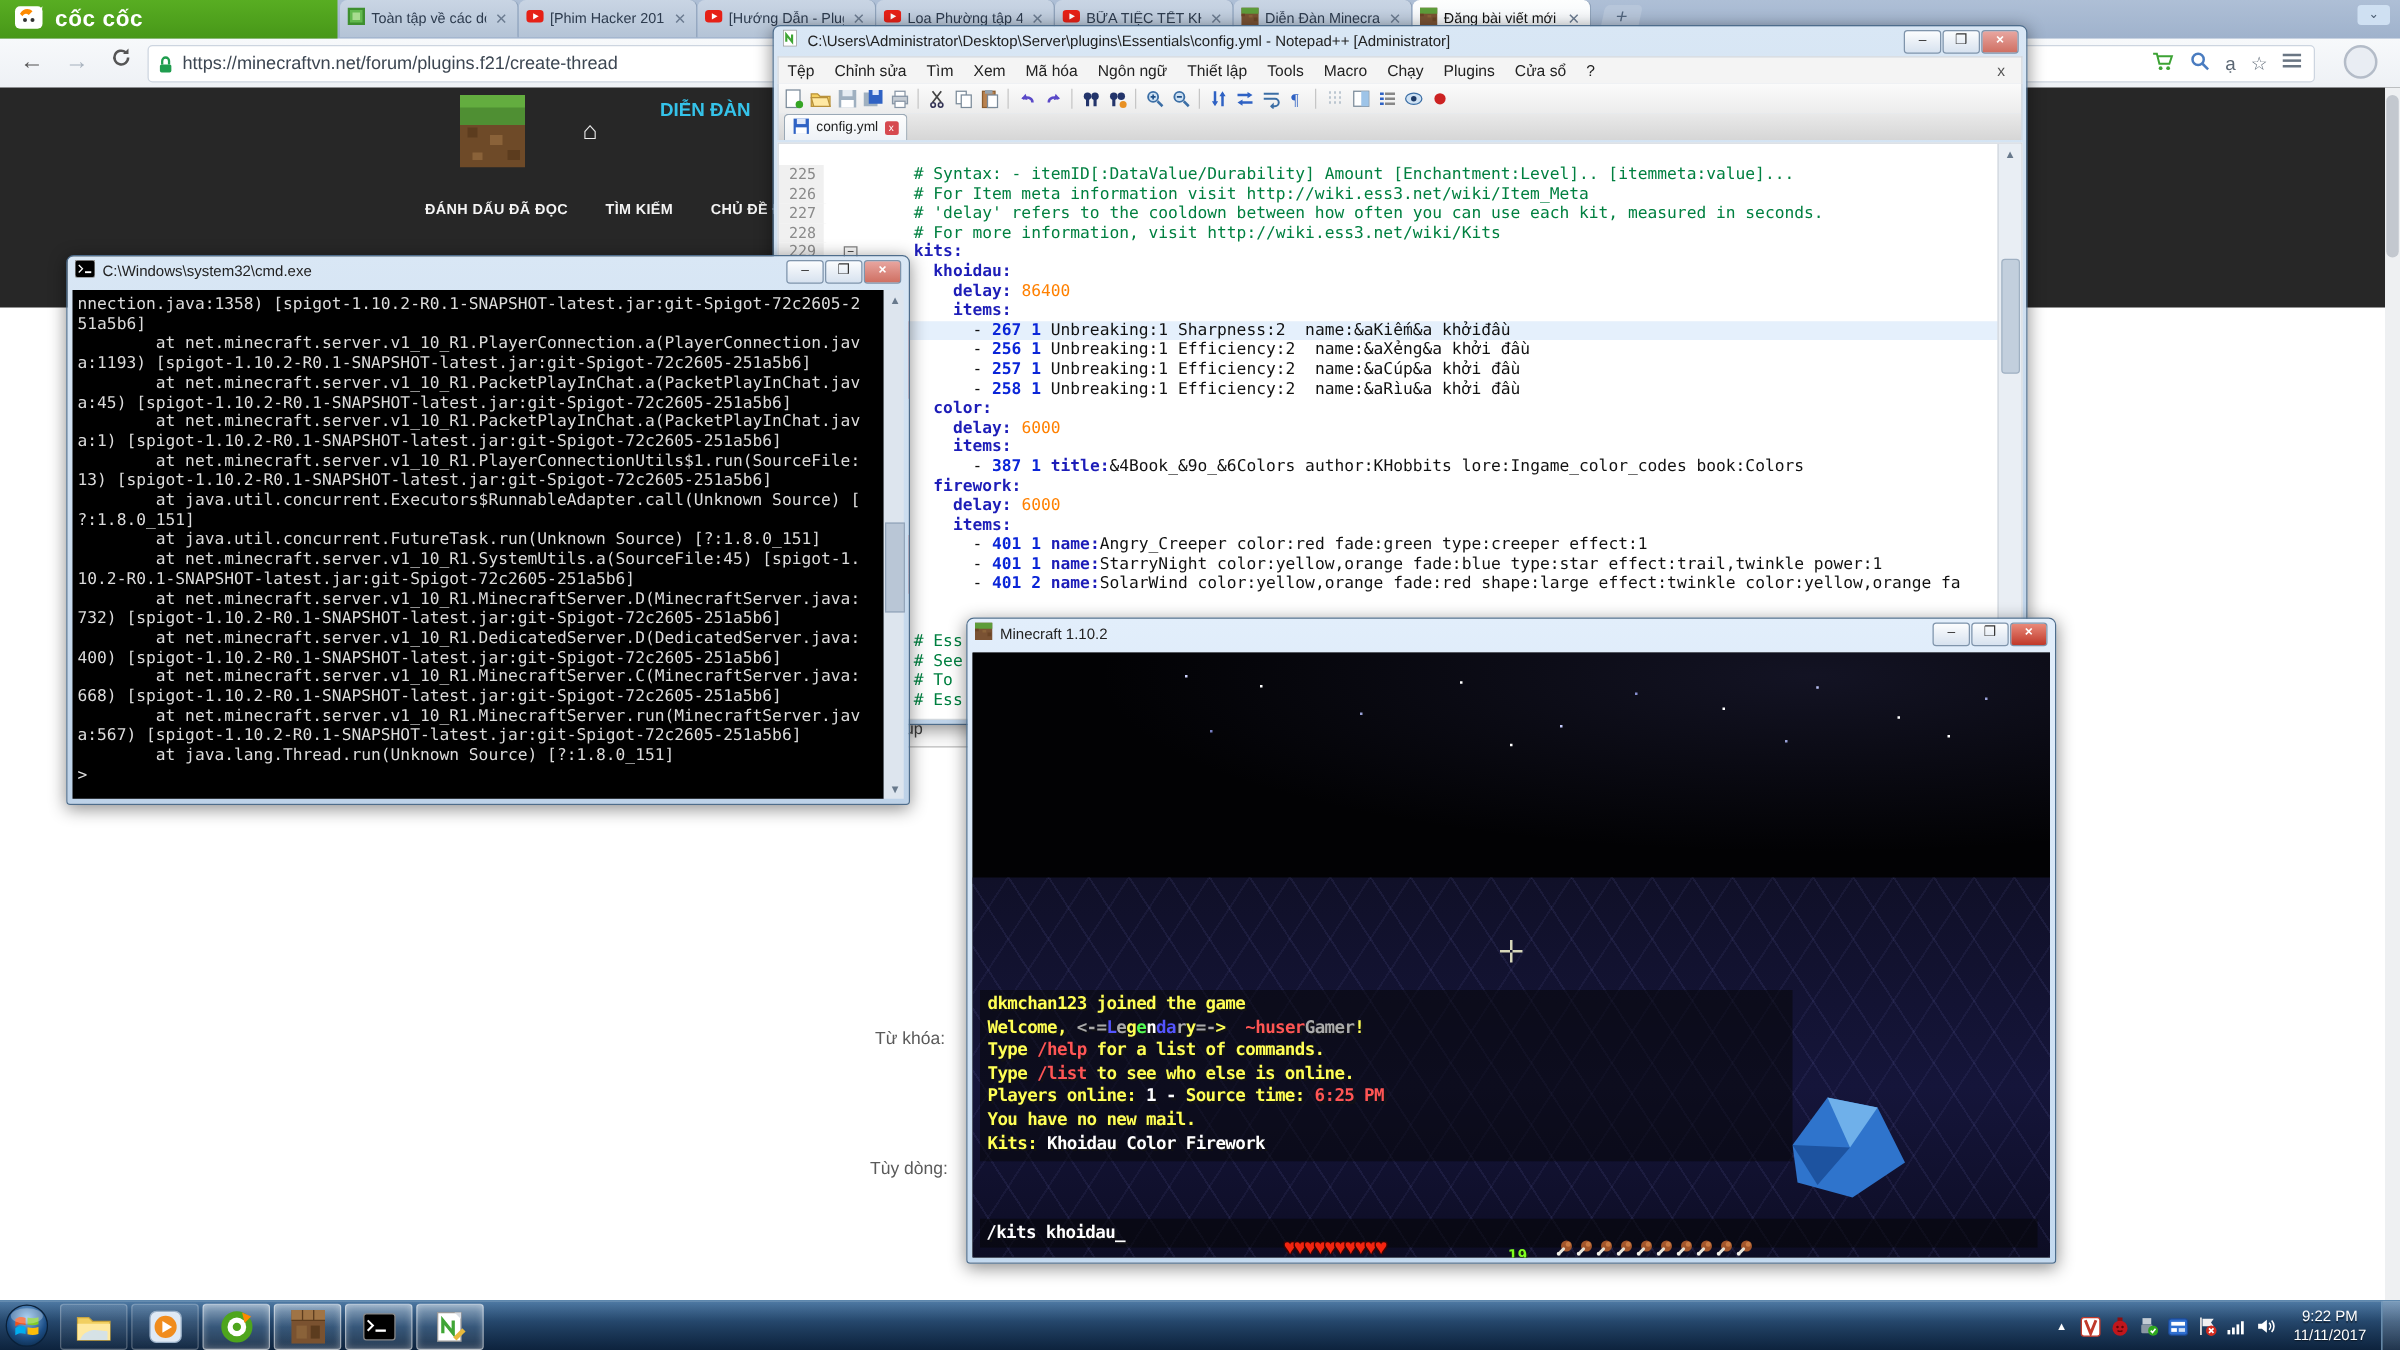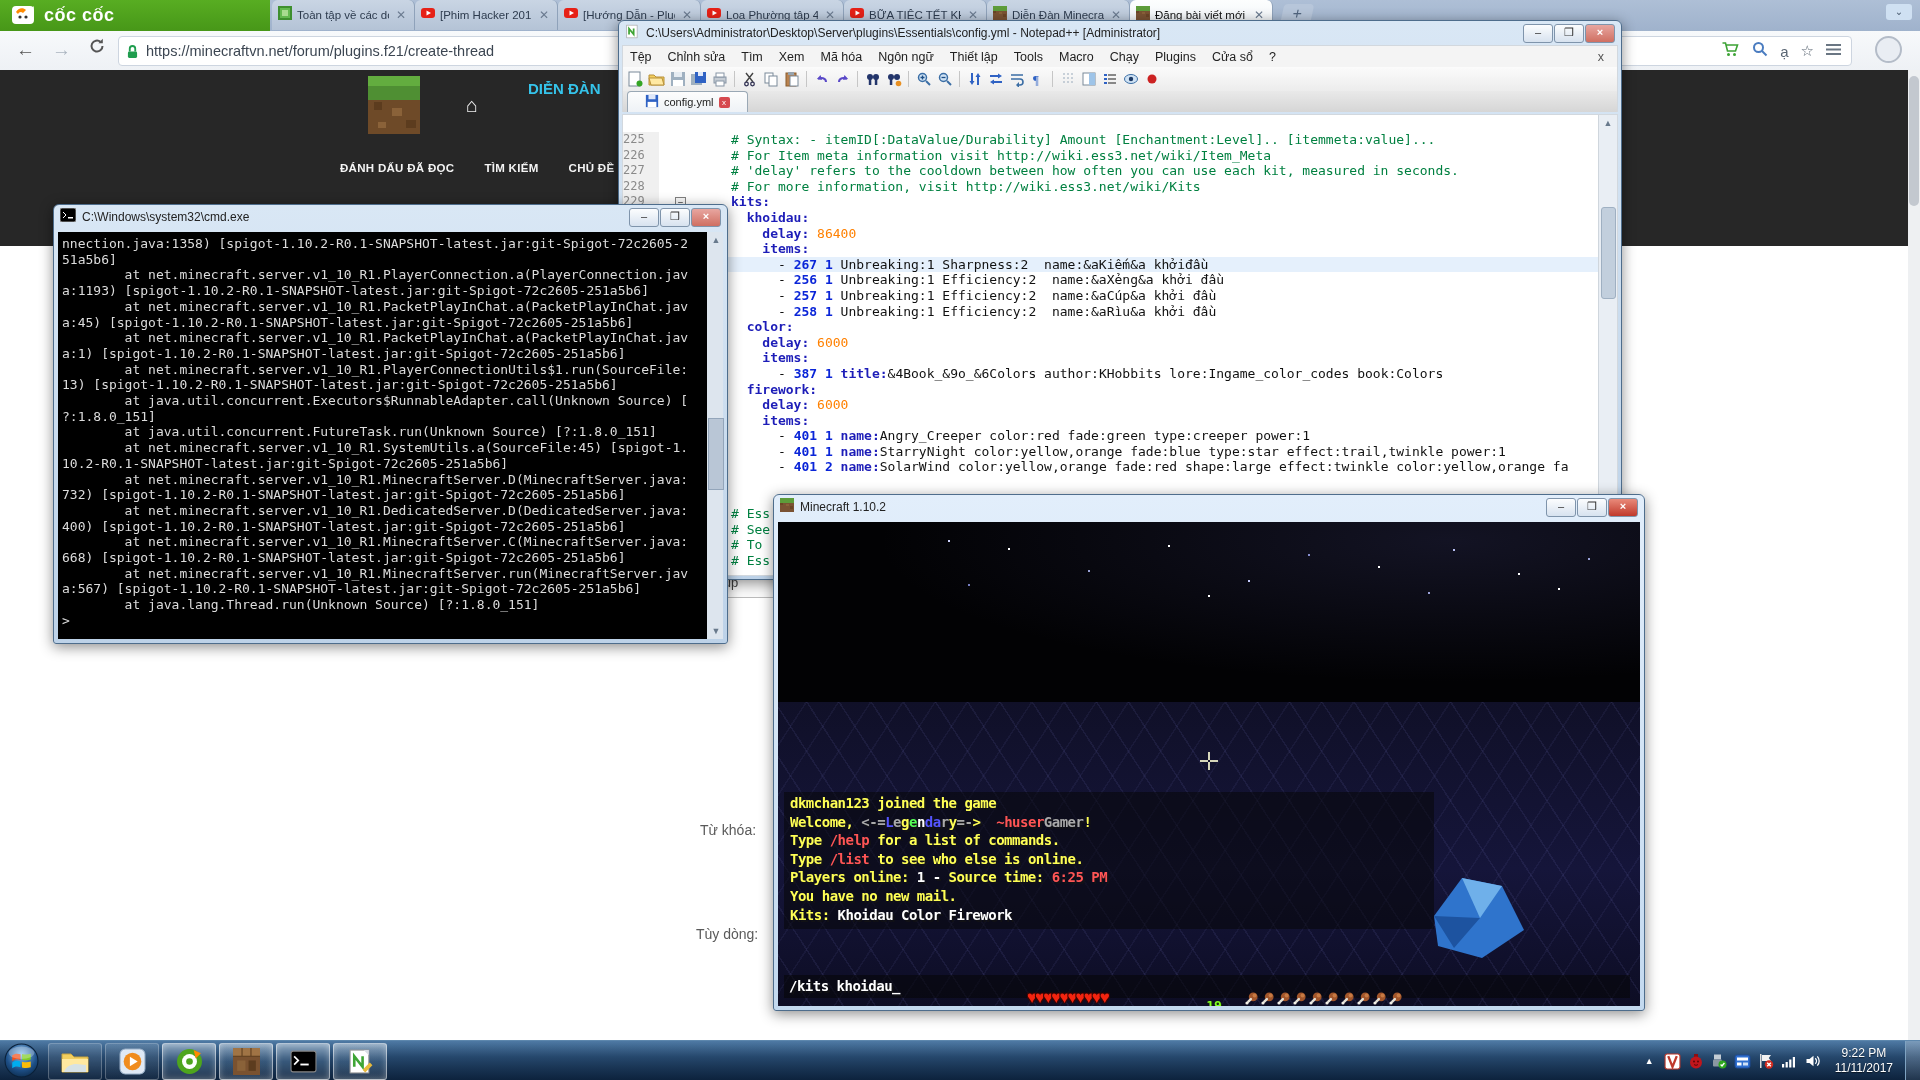--- a/index.html
+++ b/index.html
@@ -51,29 +51,29 @@
   .active .wb.close{background:linear-gradient(#e98a7a,#c0392b);}
   
   #npp{left:618px;top:20px;width:1002px;height:558px;z-index:10;}
   #nppmenu{margin:0 3px;height:21px;background:#f4f4f4;display:flex;align-items:center;gap:2px;border:1px solid #d2d8de;border-bottom:none;position:relative;}
   #nppmenu span{font-size:12.5px;color:#222;padding:0 7px;}
   #nppmenu .mx{position:absolute;right:6px;color:#555;}
   #npptools{margin:0 3px;height:24px;background:linear-gradient(#fbfbfb,#ececec);display:flex;align-items:center;gap:4px;padding-left:4px;border-left:1px solid #d2d8de;border-right:1px solid #d2d8de;}
   #npptools .sep{width:1px;height:16px;background:#c6c6c6;margin:0 2px;}
   #npptools .ti{width:17px;height:17px;display:flex;align-items:center;justify-content:center;}
   #npptabbar{margin:0 3px;height:21px;background:linear-gradient(#e9e9e9,#d6d6d6);border-left:1px solid #d2d8de;border-right:1px solid #d2d8de;display:flex;align-items:flex-end;}
-  #doctab{height:20px;margin-left:4px;background:linear-gradient(#fdfdfd,#eef2f6);border:1px solid #9aa8b5;border-bottom:none;border-radius:4px 4px 0 0;display:flex;align-items:center;gap:5px;padding:0 17px;font-size:11px;color:#222;}
+  #doctab{height:20px;margin-left:4px;background:linear-gradient(#fdfdfd,#eef2f6);border:1px solid #9aa8b5;border-bottom:none;border-radius:4px 4px 0 0;display:flex;align-items:center;gap:5px;padding:0 6px;font-size:11px;color:#222;}
   #doctab .dx{width:11px;height:11px;background:#d6494f;color:#fff;font-size:8px;line-height:11px;text-align:center;border-radius:2px;}
   #nppbody{position:absolute;left:3px;top:93px;right:3px;bottom:3px;background:#fff;border:1px solid #d2d8de;overflow:hidden;}
   #codearea{position:absolute;left:0;top:0;right:18px;bottom:0;overflow:hidden;
     font-family:"DejaVu Sans Mono","Liberation Mono",monospace;font-size:13px;}
   #codelines{position:absolute;left:0;top:17px;right:0;}
   .cl{position:relative;height:15.6px;white-space:pre;}
   .cl.cur{background:#e5f0fc;}
-  .cl .num{position:absolute;left:0;width:38px;text-align:left;color:#8a8a8a;background:#f0f0f0;height:15.6px;font-size:12px;}
+  .cl .num{position:absolute;left:0;width:38px;text-align:center;color:#8a8a8a;background:#f0f0f0;height:15.6px;font-size:12px;}
   .cl .foldc{position:absolute;left:36px;width:62px;height:15.6px;background:#fff;}
   .cl.cur .foldc{background:#e5f0fc;}
   .cl .fbox{position:absolute;left:52px;top:3px;width:9px;height:9px;border:1px solid #808080;background:#f8f8f8;font-size:9px;line-height:8px;text-align:center;color:#404040;}
   .cl .mod{position:absolute;left:100px;top:0;width:4px;height:15.6px;background:#e23c2e;}
   .cl .txt{position:absolute;left:108px;top:0;}
   .s-c{color:#008040;} .s-u{color:#008040;}
   .s-k{color:#1d1db8;font-weight:bold;} .s-n{color:#ff8000;}
   .s-i{color:#0a25d8;font-weight:bold;} .s-t{color:#111;}
   #nppscroll{position:absolute;right:0;top:0;width:18px;bottom:0;background:#e9eef4;border-left:1px solid #cfd6dd;}
   #nppscroll .thumb{position:absolute;left:2px;top:92px;width:13px;height:90px;background:#c2cfdd;border:1px solid #9fb0c2;border-radius:3px;}
@@ -497,21 +497,21 @@
             <div class="cl"><span class="num">234</span><span class="foldc"></span><span class="mod"></span><span class="txt"><span class="s-t">      - </span><span class="s-i">256 1</span><span class="s-t"> Unbreaking:1 Efficiency:2  name:&amp;aXẻng&amp;a khởi đầu</span></span></div>
             <div class="cl"><span class="num">235</span><span class="foldc"></span><span class="mod"></span><span class="txt"><span class="s-t">      - </span><span class="s-i">257 1</span><span class="s-t"> Unbreaking:1 Efficiency:2  name:&amp;aCúp&amp;a khởi đầu</span></span></div>
             <div class="cl"><span class="num">236</span><span class="foldc"></span><span class="mod"></span><span class="txt"><span class="s-t">      - </span><span class="s-i">258 1</span><span class="s-t"> Unbreaking:1 Efficiency:2  name:&amp;aRìu&amp;a khởi đầu</span></span></div>
             <div class="cl"><span class="num">237</span><span class="foldc"></span><span class="fbox">−</span><span class="txt"><span class="s-t">  </span><span class="s-k">color:</span></span></div>
             <div class="cl"><span class="num">238</span><span class="foldc"></span><span class="txt"><span class="s-t">    </span><span class="s-k">delay:</span><span class="s-t"> </span><span class="s-n">6000</span></span></div>
             <div class="cl"><span class="num">239</span><span class="foldc"></span><span class="fbox">−</span><span class="txt"><span class="s-t">    </span><span class="s-k">items:</span></span></div>
             <div class="cl"><span class="num">240</span><span class="foldc"></span><span class="txt"><span class="s-t">      - </span><span class="s-i">387 1</span><span class="s-t"> </span><span class="s-k">title:</span><span class="s-t">&amp;4Book_&amp;9o_&amp;6Colors author:KHobbits lore:Ingame_color_codes book:Colors</span></span></div>
             <div class="cl"><span class="num">241</span><span class="foldc"></span><span class="fbox">−</span><span class="txt"><span class="s-t">  </span><span class="s-k">firework:</span></span></div>
             <div class="cl"><span class="num">242</span><span class="foldc"></span><span class="txt"><span class="s-t">    </span><span class="s-k">delay:</span><span class="s-t"> </span><span class="s-n">6000</span></span></div>
             <div class="cl"><span class="num">243</span><span class="foldc"></span><span class="fbox">−</span><span class="txt"><span class="s-t">    </span><span class="s-k">items:</span></span></div>
-            <div class="cl"><span class="num">244</span><span class="foldc"></span><span class="mod"></span><span class="txt"><span class="s-t">      - </span><span class="s-i">401 1</span><span class="s-t"> </span><span class="s-k">name:</span><span class="s-t">Angry_Creeper color:red fade:green type:creeper power:1</span></span></div>
+            <div class="cl"><span class="num">244</span><span class="foldc"></span><span class="mod"></span><span class="txt"><span class="s-t">      - </span><span class="s-i">401 1</span><span class="s-t"> </span><span class="s-k">name:</span><span class="s-t">Angry_Creeper color:red fade:green type:creeper effect:1</span></span></div>
             <div class="cl"><span class="num">245</span><span class="foldc"></span><span class="mod"></span><span class="txt"><span class="s-t">      - </span><span class="s-i">401 1</span><span class="s-t"> </span><span class="s-k">name:</span><span class="s-t">StarryNight color:yellow,orange fade:blue type:star effect:trail,twinkle power:1</span></span></div>
             <div class="cl"><span class="num">246</span><span class="foldc"></span><span class="mod"></span><span class="txt"><span class="s-t">      - </span><span class="s-i">401 2</span><span class="s-t"> </span><span class="s-k">name:</span><span class="s-t">SolarWind color:yellow,orange fade:red shape:large effect:twinkle color:yellow,orange fa</span></span></div>
             <div class="cl"><span class="num">247</span><span class="foldc"></span><span class="txt"></span></div>
             <div class="cl"><span class="num">248</span><span class="foldc"></span><span class="txt"></span></div>
             <div class="cl"><span class="num">249</span><span class="foldc"></span><span class="txt"><span class="s-c"># Ess</span></span></div>
             <div class="cl"><span class="num">250</span><span class="foldc"></span><span class="txt"><span class="s-c"># See</span></span></div>
             <div class="cl"><span class="num">251</span><span class="foldc"></span><span class="txt"><span class="s-c"># To</span></span></div>
             <div class="cl"><span class="num">252</span><span class="foldc"></span><span class="txt"><span class="s-c"># Ess</span></span></div>
           </div>
         </div>

